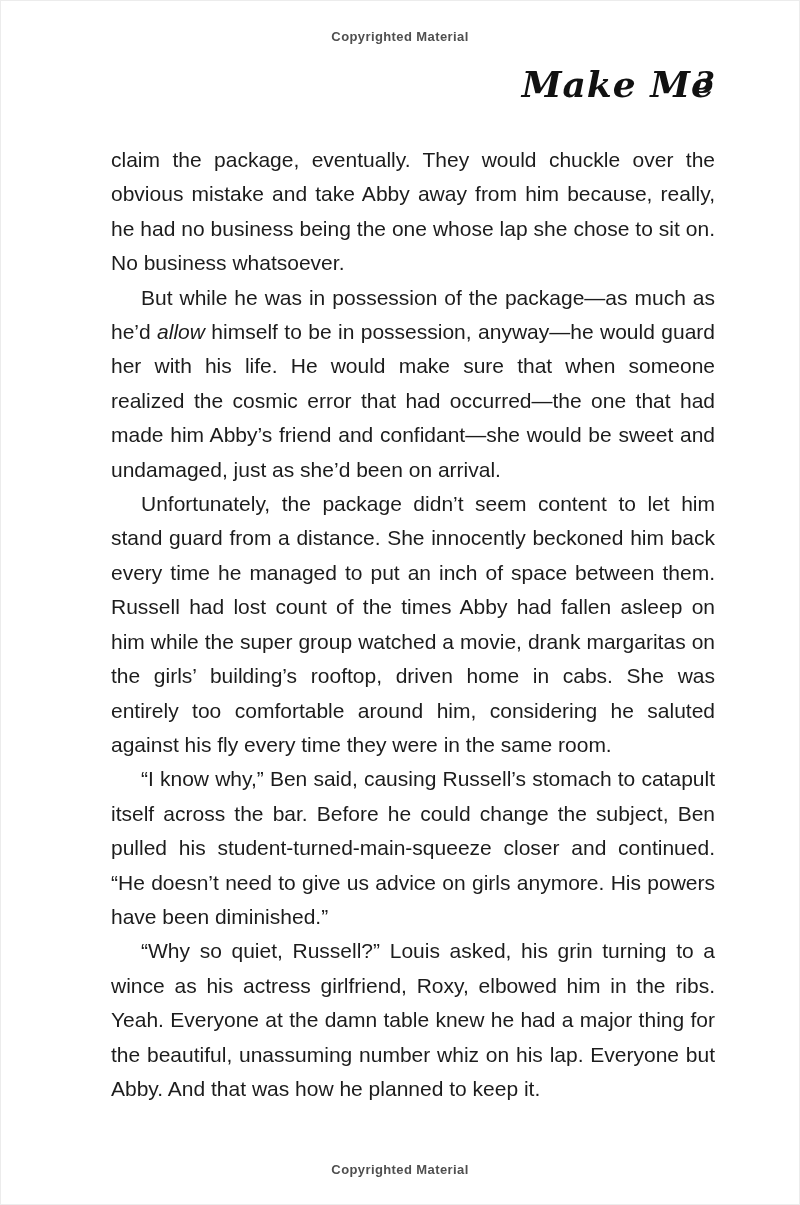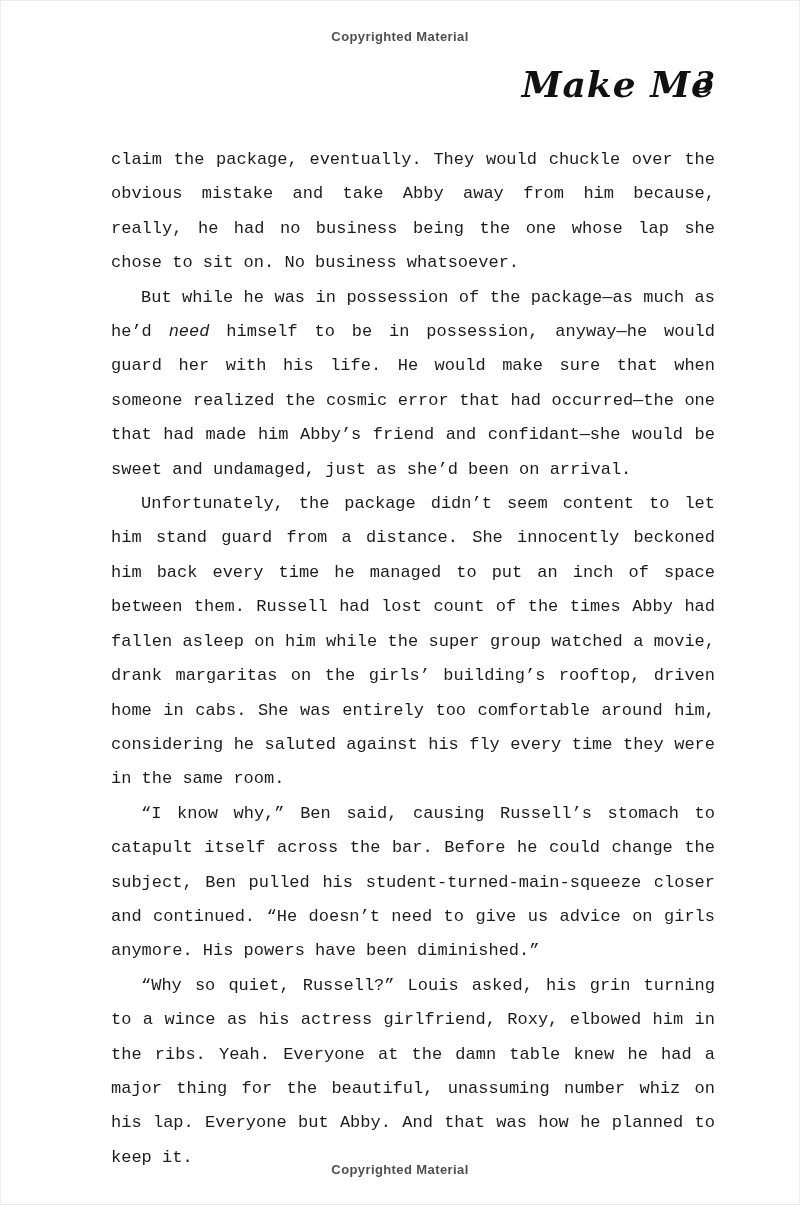--- a/index.html
+++ b/index.html
@@ -55,22 +55,22 @@
     font-weight: 700;
     font-size: 29px;
     color: #111111;
   }
 
   .body-text {
     position: absolute;
     top: 142px;
     left: 110px;
     width: 604px;
-    font-family: Liberation Mono, monospace;
-    font-size: 17px;
+    font-family: Liberation Sans, sans-serif;
+    font-size: 21px;
     line-height: 34.4px;
     color: #1c1c1c;
     text-align: justify;
     hyphens: auto;
     -webkit-hyphens: auto;
   }
   .body-text p {
     margin: 0;
     text-indent: 30px;
   }
@@ -88,21 +88,21 @@
 
   <div class="copyright top">Copyrighted Material</div>
 
   <div class="title-row">
     <span class="book-title">Make Me</span>
     <span class="page-number">3</span>
   </div>
 
   <div class="body-text">
     <p class="no-indent">claim the package, eventually. They would chuckle over the obvious mistake and take Abby away from him because, really, he had no business being the one whose lap she chose to sit on. No business whatsoever.</p>
-    <p><span>But while he was in possession of the package—as much as he’d </span><em>need</em><span> himself to be in possession, anyway—he would guard her with his life. He would make sure that when someone realized the cosmic error that had occurred—the one that had made him Abby’s friend and confidant—she would be sweet and undamaged, just as she’d been on arrival.</span></p>
+    <p><span>But while he was in possession of the package—as much as he’d </span><em>allow</em><span> himself to be in possession, anyway—he would guard her with his life. He would make sure that when someone realized the cosmic error that had occurred—the one that had made him Abby’s friend and confidant—she would be sweet and undamaged, just as she’d been on arrival.</span></p>
     <p>Unfortunately, the package didn’t seem content to let him stand guard from a distance. She innocently beckoned him back every time he managed to put an inch of space between them. Russell had lost count of the times Abby had fallen asleep on him while the super group watched a movie, drank margaritas on the girls’ building’s rooftop, driven home in cabs. She was entirely too comfortable around him, considering he saluted against his fly every time they were in the same room.</p>
     <p>“I know why,” Ben said, causing Russell’s stomach to catapult itself across the bar. Before he could change the subject, Ben pulled his student-turned-main-squeeze closer and continued. “He doesn’t need to give us advice on girls anymore. His powers have been diminished.”</p>
     <p>“Why so quiet, Russell?” Louis asked, his grin turning to a wince as his actress girlfriend, Roxy, elbowed him in the ribs. Yeah. Everyone at the damn table knew he had a major thing for the beautiful, unassuming number whiz on his lap. Everyone but Abby. And that was how he planned to keep it.</p>
   </div>
 
   <div class="copyright bottom">Copyrighted Material</div>
 
 </div>
 
 </body></html>

